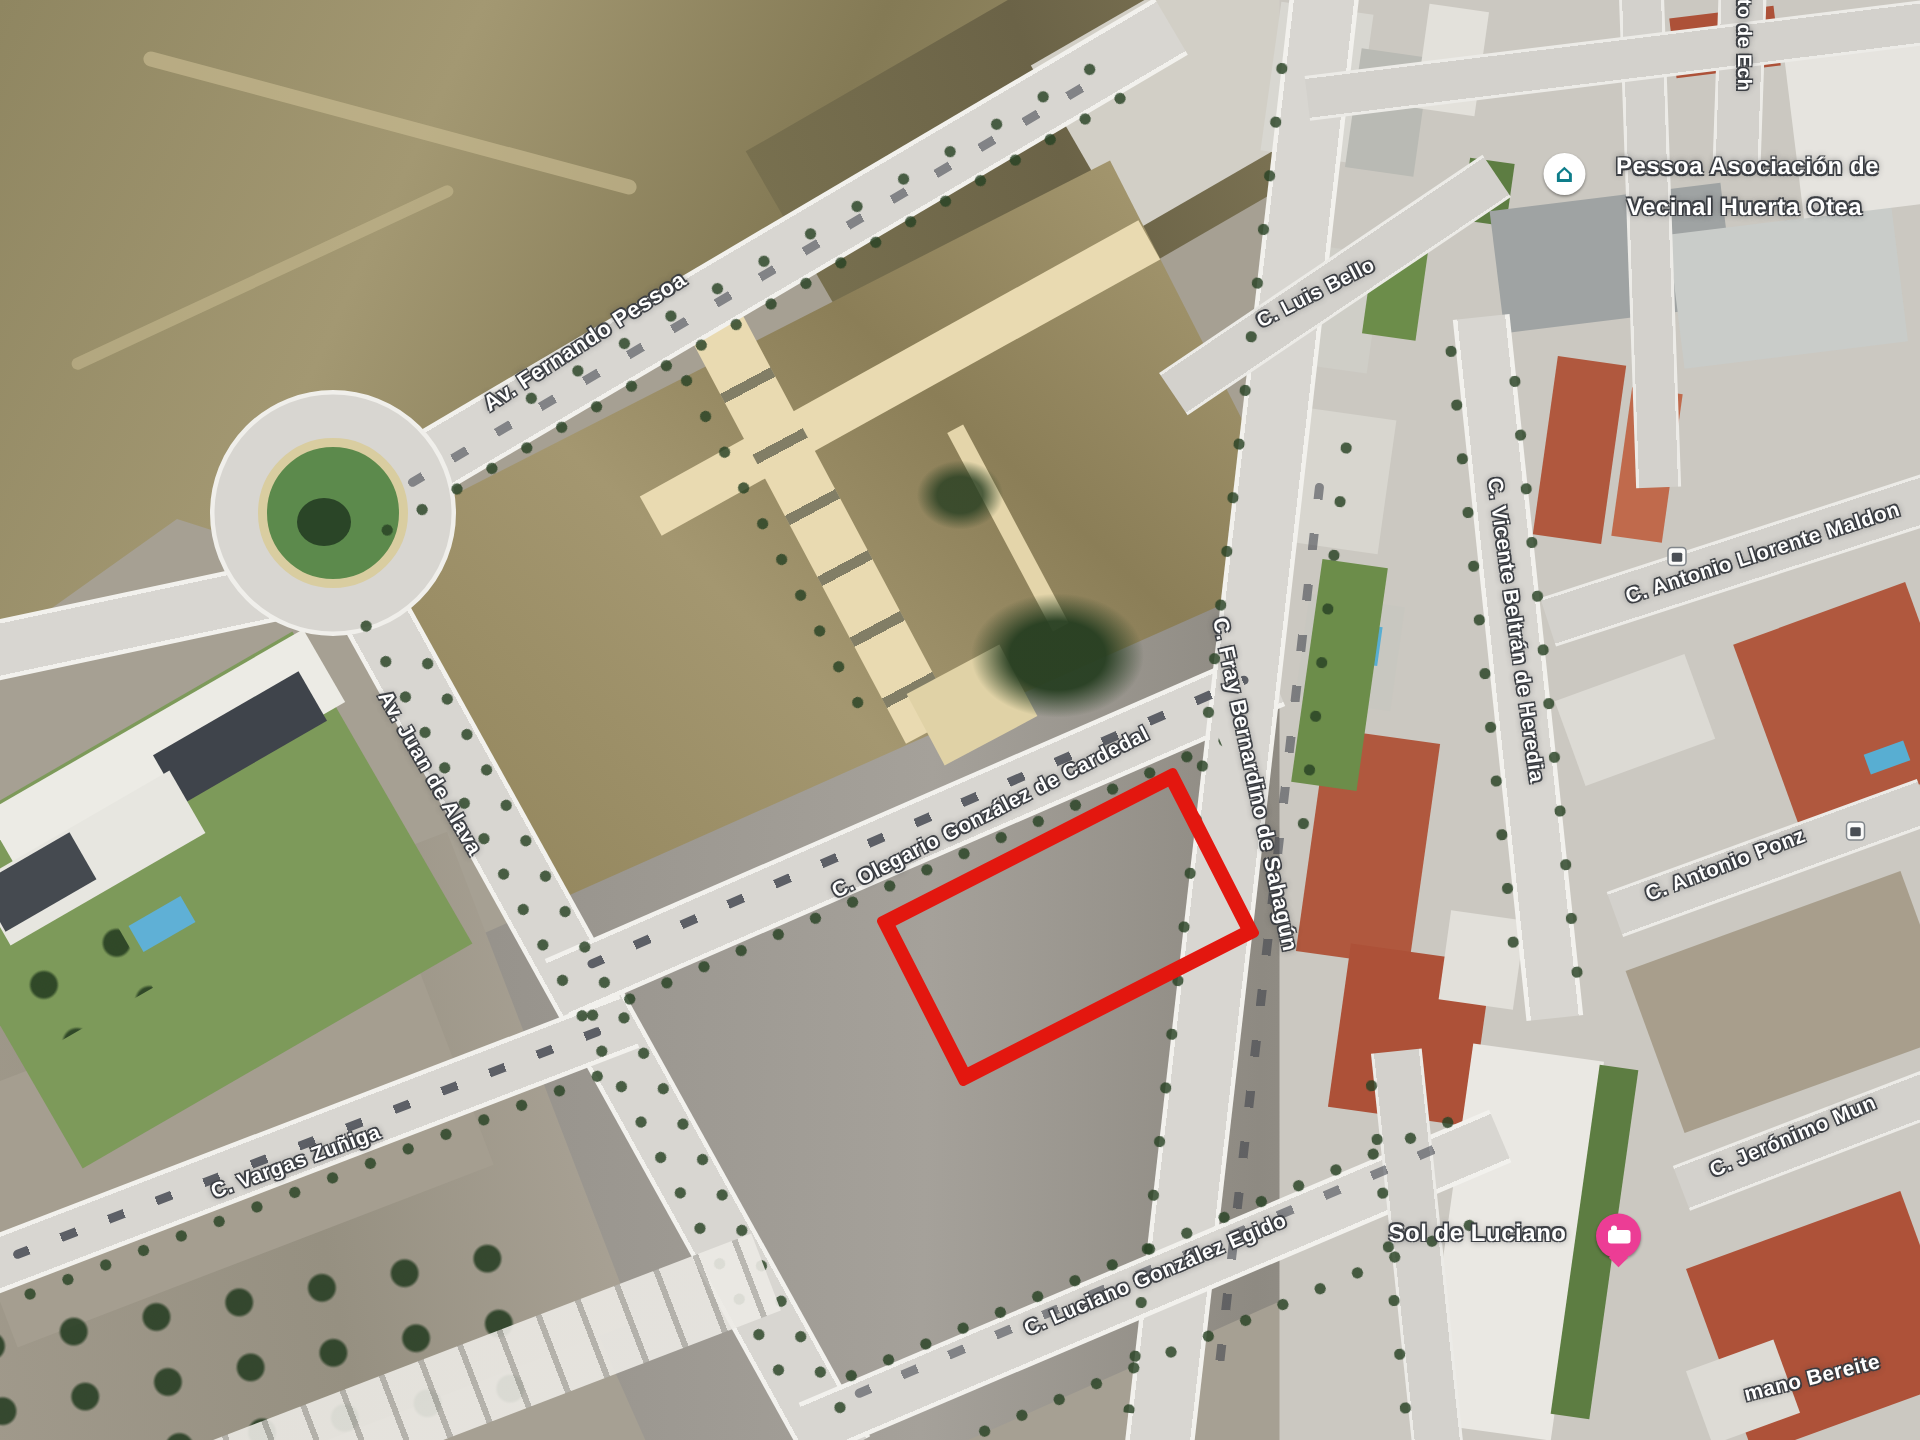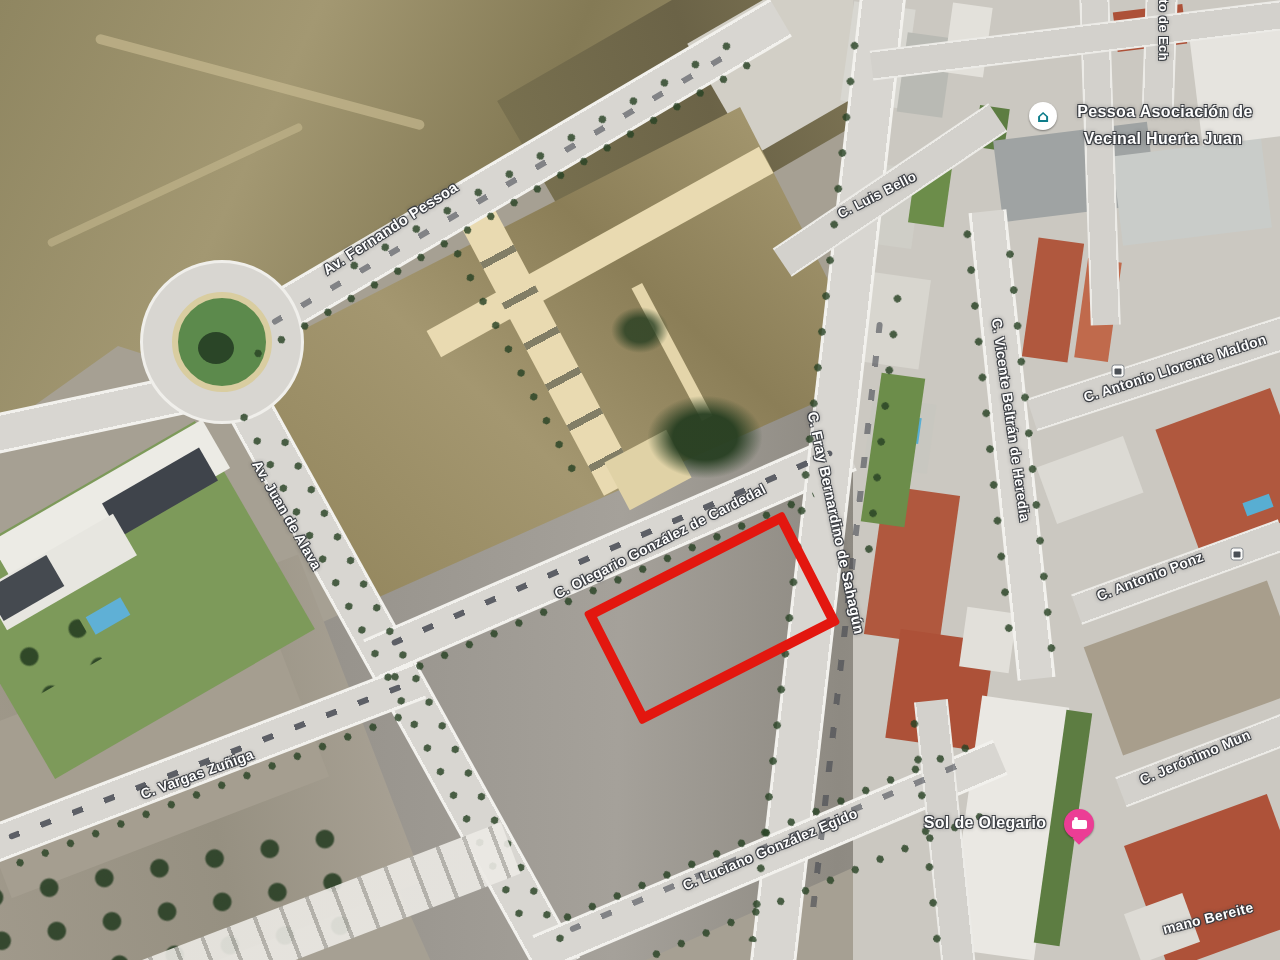--- a/index.html
+++ b/index.html
@@ -188,39 +188,39 @@
     </div>
   <div class="busicon" style="left:1237px;top:554px;transform:translate(-50%,-50%)">
       <div></div>
     </div>
 
   <div class="lbl" style="left:390px;top:228px;font-size:15px;transform:translate(-50%,-50%) rotate(-33deg)">Av. Fernando Pessoa</div>
 
   <div class="lbl" style="left:877px;top:195px;font-size:13.5px;transform:translate(-50%,-50%) rotate(-27deg)">C. Luis Bello</div>
 
   <div class="lbl" style="left:1165px;top:112px;font-size:16px;transform:translate(-50%,-50%)">Pessoa Asociación de</div>
-  <div class="lbl" style="left:1163px;top:139px;font-size:16px;transform:translate(-50%,-50%)">Vecinal Huerta Juan</div>
+  <div class="lbl" style="left:1163px;top:139px;font-size:16px;transform:translate(-50%,-50%)">Vecinal Huerta Otea</div>
 
   <div class="lbl" style="left:1163px;top:30px;font-size:13px;transform:translate(-50%,-50%) rotate(90deg)">to de Ech</div>
 
   <div class="lbl" style="left:1011px;top:420px;font-size:14px;transform:translate(-50%,-50%) rotate(82deg)">C. Vicente Beltrán de Heredia</div>
 
   <div class="lbl" style="left:1175px;top:368px;font-size:14px;transform:translate(-50%,-50%) rotate(-18deg)">C. Antonio Llorente Maldon</div>
 
   <div class="lbl" style="left:287px;top:515px;font-size:14px;transform:translate(-50%,-50%) rotate(60deg)">Av. Juan de Alava</div>
 
   <div class="lbl" style="left:660px;top:541px;font-size:14px;transform:translate(-50%,-50%) rotate(-27deg)">C. Olegario González de Cardedal</div>
 
   <div class="lbl" style="left:836px;top:523px;font-size:14.5px;transform:translate(-50%,-50%) rotate(78deg)">C. Fray Bernardino de Sahagún</div>
 
   <div class="lbl" style="left:1150px;top:576px;font-size:14px;transform:translate(-50%,-50%) rotate(-21deg)">C. Antonio Ponz</div>
 
   <div class="lbl" style="left:197px;top:774px;font-size:14px;transform:translate(-50%,-50%) rotate(-20deg)">C. Vargas Zuñiga</div>
 
-  <div class="lbl" style="left:985px;top:823px;font-size:16px;transform:translate(-50%,-50%)">Sol de Olegario</div>
+  <div class="lbl" style="left:985px;top:823px;font-size:16px;transform:translate(-50%,-50%)">Sol de Luciano</div>
 
   <div class="lbl" style="left:1195px;top:757px;font-size:14px;transform:translate(-50%,-50%) rotate(-23deg)">C. Jerónimo Mun</div>
 
   <div class="lbl" style="left:770px;top:849px;font-size:14px;transform:translate(-50%,-50%) rotate(-23deg)">C. Luciano González Egido</div>
 
   <div class="lbl" style="left:1208px;top:918px;font-size:14px;transform:translate(-50%,-50%) rotate(-14deg)">mano Bereite</div>
 
 </div>
 
 </body></html>

